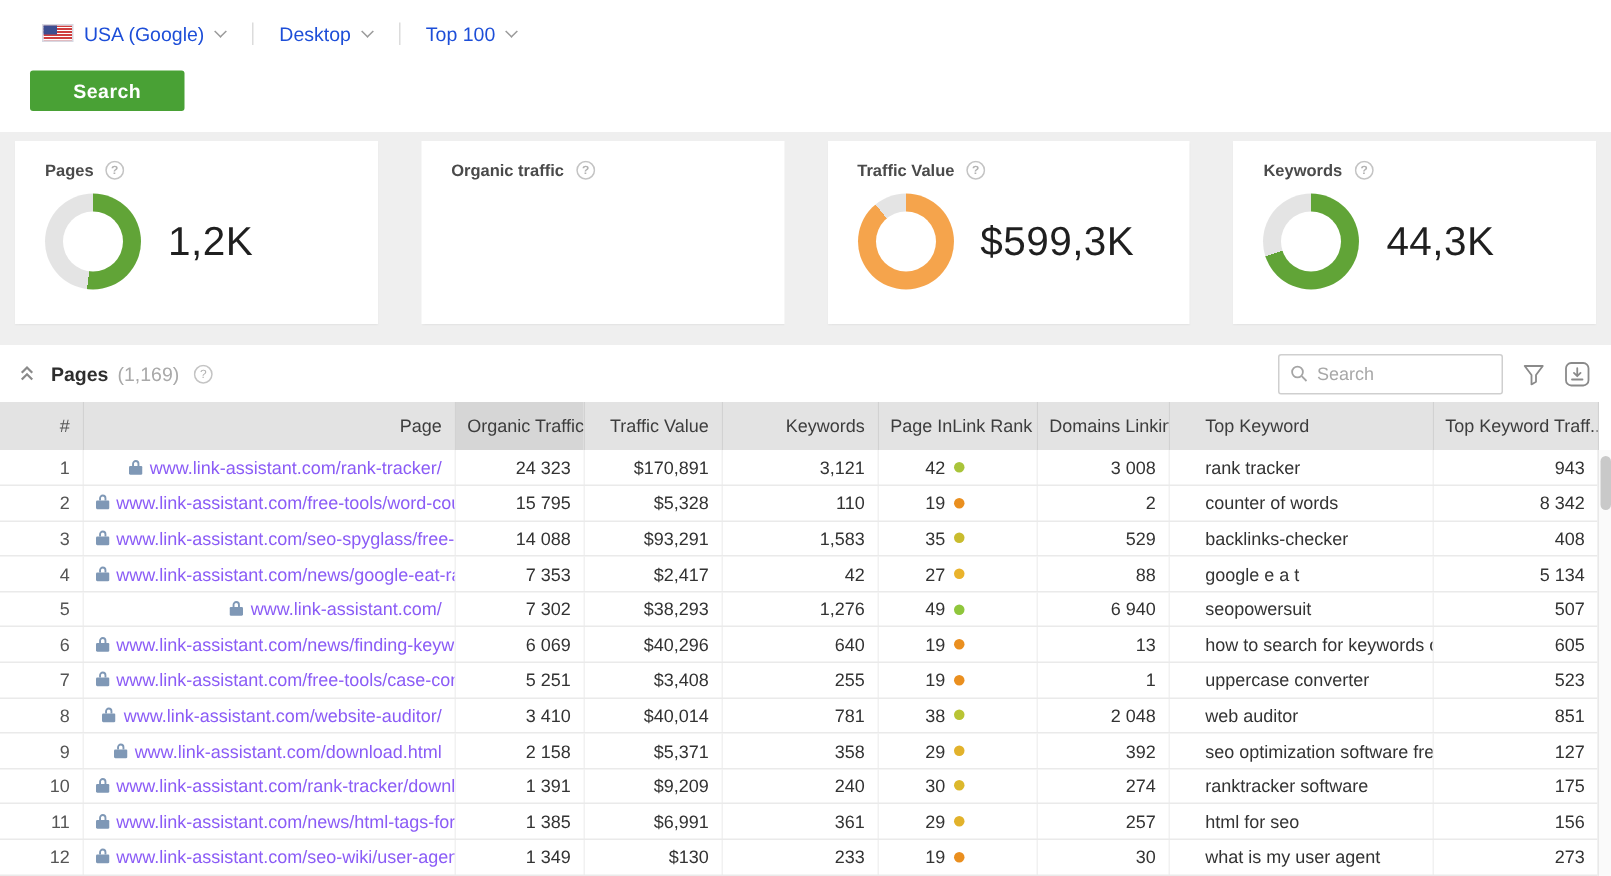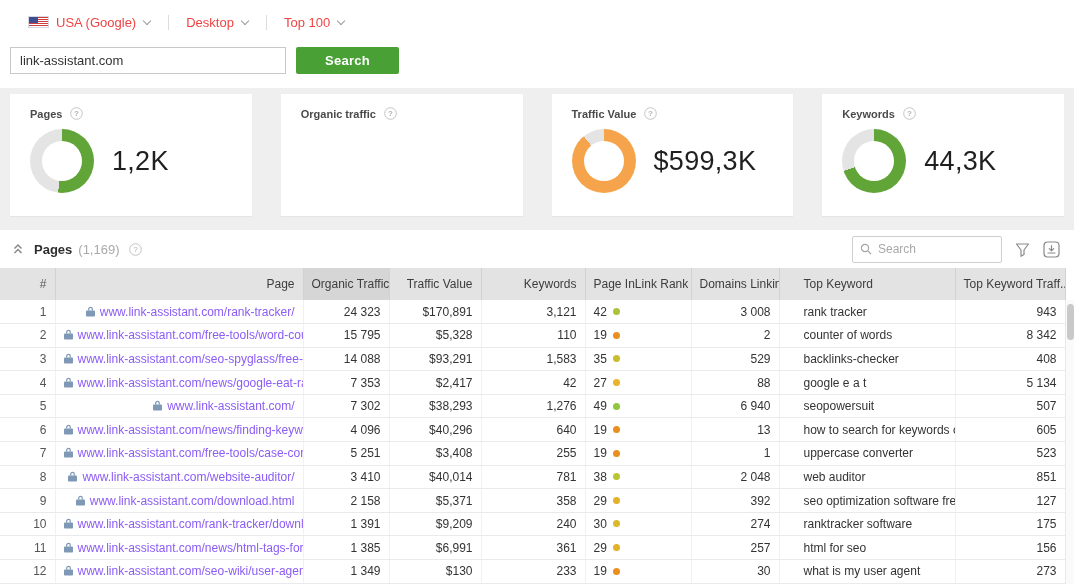--- a/index.html
+++ b/index.html
@@ -1,21 +1,21 @@
 <!DOCTYPE html>
 <html><head>
 <meta charset="utf-8">
 <style>
   *{box-sizing:border-box;margin:0;padding:0}
   html,body{width:1074px;height:584px;overflow:hidden}
   body{font-family:"Liberation Sans",sans-serif;background:#fff;color:#333;font-size:13px}
   .app{position:relative;width:1074px;height:584px}
 
   
-  .topbar{height:44px;display:flex;align-items:center;padding-left:28px;color:#ef4444}
+  .topbar{height:44px;display:flex;align-items:center;padding-left:28px;color:#1d4ed8}
   .tb-item{display:flex;align-items:center;gap:7px;cursor:pointer;white-space:nowrap}
   .tb-sep{width:1px;height:15px;background:#dcdcdc;margin:0 17px}
   .flag{position:relative;width:21px;height:12px;background:repeating-linear-gradient(180deg,#cf3e3e 0 1px,#fff 1px 2px);border:1px solid #d8d8e2;display:inline-block}
   .flag .canton{position:absolute;left:0;top:0;width:9px;height:6px;background:#3d4e91}
   .caret{width:8px;height:8px;display:inline-block;position:relative;top:-2px}
   .caret::after{content:"";position:absolute;left:1px;top:2px;width:5px;height:5px;border-right:1.5px solid #9a9a9a;border-bottom:1.5px solid #9a9a9a;transform:rotate(45deg)}
 
   
   .searchrow{display:flex;align-items:center;padding-left:10px;margin:3px 0 0}
   .domain-input{width:276px;height:27px;border:1px solid #c9c9c9;padding:0 9px;font-size:13px;color:#333;font-family:inherit;outline:none}
@@ -47,21 +47,21 @@
   .table-wrap{position:relative}
   table{border-collapse:collapse;table-layout:fixed;width:1065px}
   thead th{height:32px;background:#e3e3e3;font-weight:normal;font-size:12px;color:#3d3d3d;border-right:1px solid #d2d2d2;padding:0 8px;white-space:nowrap;overflow:hidden;cursor:pointer}
   thead th.sorted{background:#d6d6d6}
   td{height:23.6px;border-bottom:1px solid #eaeaea;border-right:1px solid #f1f1f1;padding:0 8px;font-size:12px;white-space:nowrap;overflow:hidden;color:#333}
   .c0{width:55px;text-align:right;color:#555}
   .c1{width:248px;text-align:right}
   .c2{width:86px;text-align:right}
   .c3{width:92px;text-align:right}
   .c4{width:104px;text-align:right}
-  .c5{width:106px;text-align:left}
+  .c5{width:106px;text-align:center}
   td.c5{padding-right:24px}
   .c6{width:88px;text-align:right}
   .c7{width:176px;text-align:left;padding-left:24px}
   .c8{width:110px;text-align:right}
   th.c2{text-align:center}
   .page-link{color:#8b5cf6;text-decoration:none;cursor:pointer}
   .lock{margin-right:5px;position:relative;top:1px}
   .rank-dot{display:inline-block;width:7px;height:7px;border-radius:50%;margin-left:6px;vertical-align:middle;position:relative;top:-1px}
 
   .vscroll{position:absolute;right:0;top:32px;height:284px;width:9px;background:#fafafa;border-left:1px solid #e9e9e9}
@@ -86,21 +86,20 @@
       <span class="caret"></span>
     </div>
     <span class="tb-sep"></span>
     <div class="tb-item">
       <span>Top 100</span>
       <span class="caret"></span>
     </div>
   </div>
 
   <div class="searchrow">
-    <input class="domain-input" type="text" value="link-assistant.com" style="">
     <button class="search-btn">Search</button>
   </div>
 
   <div class="cards">
     <div class="card">
       <div class="card-label">
         <span>Pages</span>
         <svg class="help-ic" width="13" height="13" viewBox="0 0 13 13">
             <circle cx="6.5" cy="6.5" r="5.8" fill="none" stroke="#c4c4c4"></circle>
             <text x="6.5" y="9.3" font-size="8" text-anchor="middle" fill="#b2b2b2" font-family="Liberation Sans,sans-serif">?</text>
@@ -279,21 +278,21 @@
             <td class="c6">6 940</td>
             <td class="c7">seopowersuit</td>
             <td class="c8">507</td>
           </tr>
           <tr>
             <td class="c0">6</td>
             <td class="c1"><svg class="lock" width="9" height="11" viewBox="0 0 10 12">
                 <path d="M3 5V3.4a2 2 0 014 0V5" fill="none" stroke="#7f98b6" stroke-width="1.4"></path>
                 <rect y="5" width="10" height="6.5" rx="1" fill="#7f98b6"></rect>
               </svg><a class="page-link">www.link-assistant.com/news/finding-keywords-on-...</a></td>
-            <td class="c2">4 096</td>
+            <td class="c2">6 069</td>
             <td class="c3">$40,296</td>
             <td class="c4">640</td>
             <td class="c5"><span>19</span><span class="rank-dot" style="background: rgb(234, 143, 31);"></span></td>
             <td class="c6">13</td>
             <td class="c7">how to search for keywords on a webp...</td>
             <td class="c8">605</td>
           </tr>
           <tr>
             <td class="c0">7</td>
             <td class="c1"><svg class="lock" width="9" height="11" viewBox="0 0 10 12">

